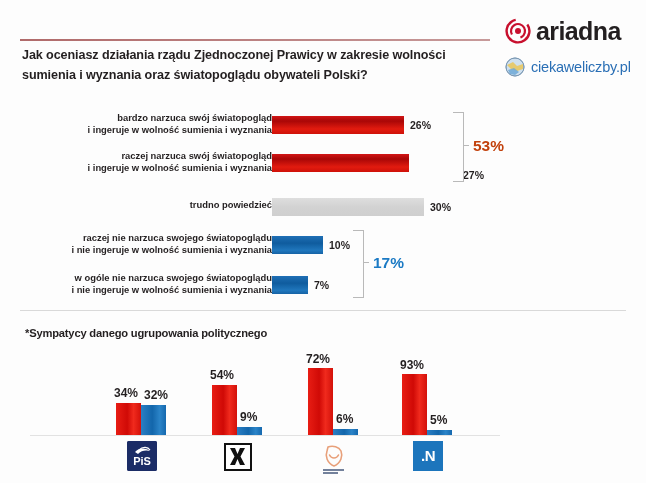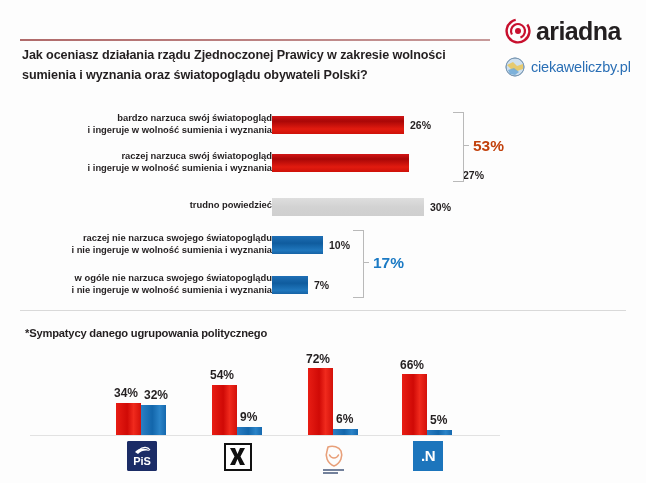--- a/index.html
+++ b/index.html
@@ -362,21 +362,21 @@
             <rect x="6" y="25" width="21" height="2" fill="#5a6b8a" opacity="0.85"></rect>
             <rect x="6" y="28" width="15" height="2" fill="#5a6b8a" opacity="0.85"></rect>
           </svg>
         </div>
       </div>
     </div>
 
     <div class="vgroup" style="left:402px; width:52px;">
       <div class="vbar red" style="left:0px;  height:61px;"></div>
       <div class="vbar blue" style="left:25px; height:5px;"></div>
-      <div class="vval" style="left:-2px; top:8px;">66%</div>
+      <div class="vval" style="left:-2px; top:8px;">93%</div>
       <div class="vval" style="left:28px; top:63px;">5%</div>
       <div class="vlogo" style="left:11px;">
         <div class="logo-n">
           <span>.N</span>
         </div>
       </div>
     </div>
   </div>
 
 </div>

